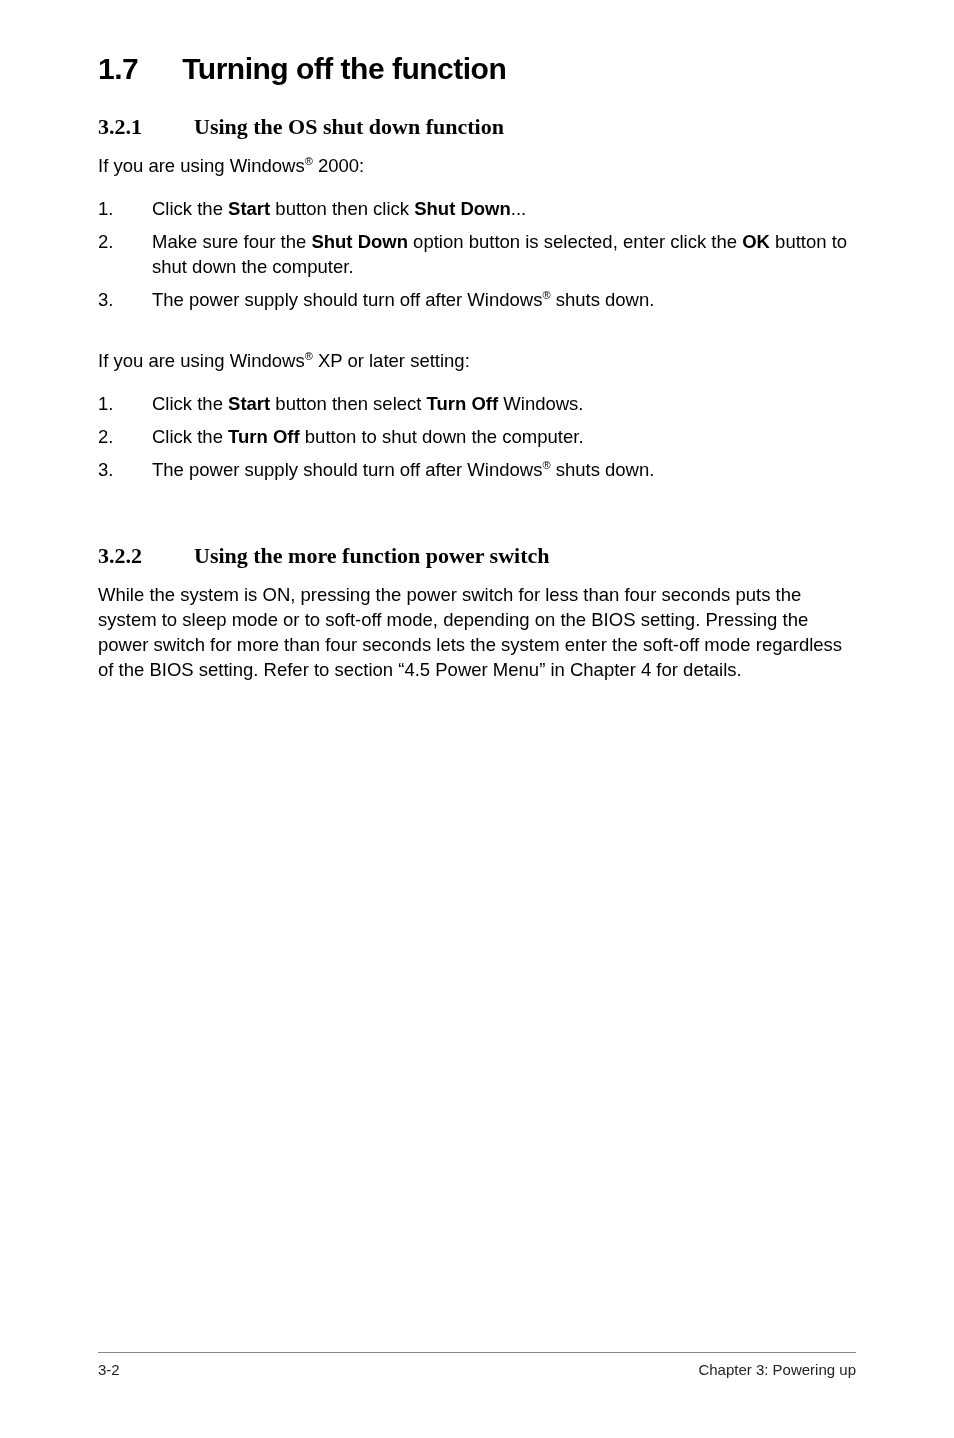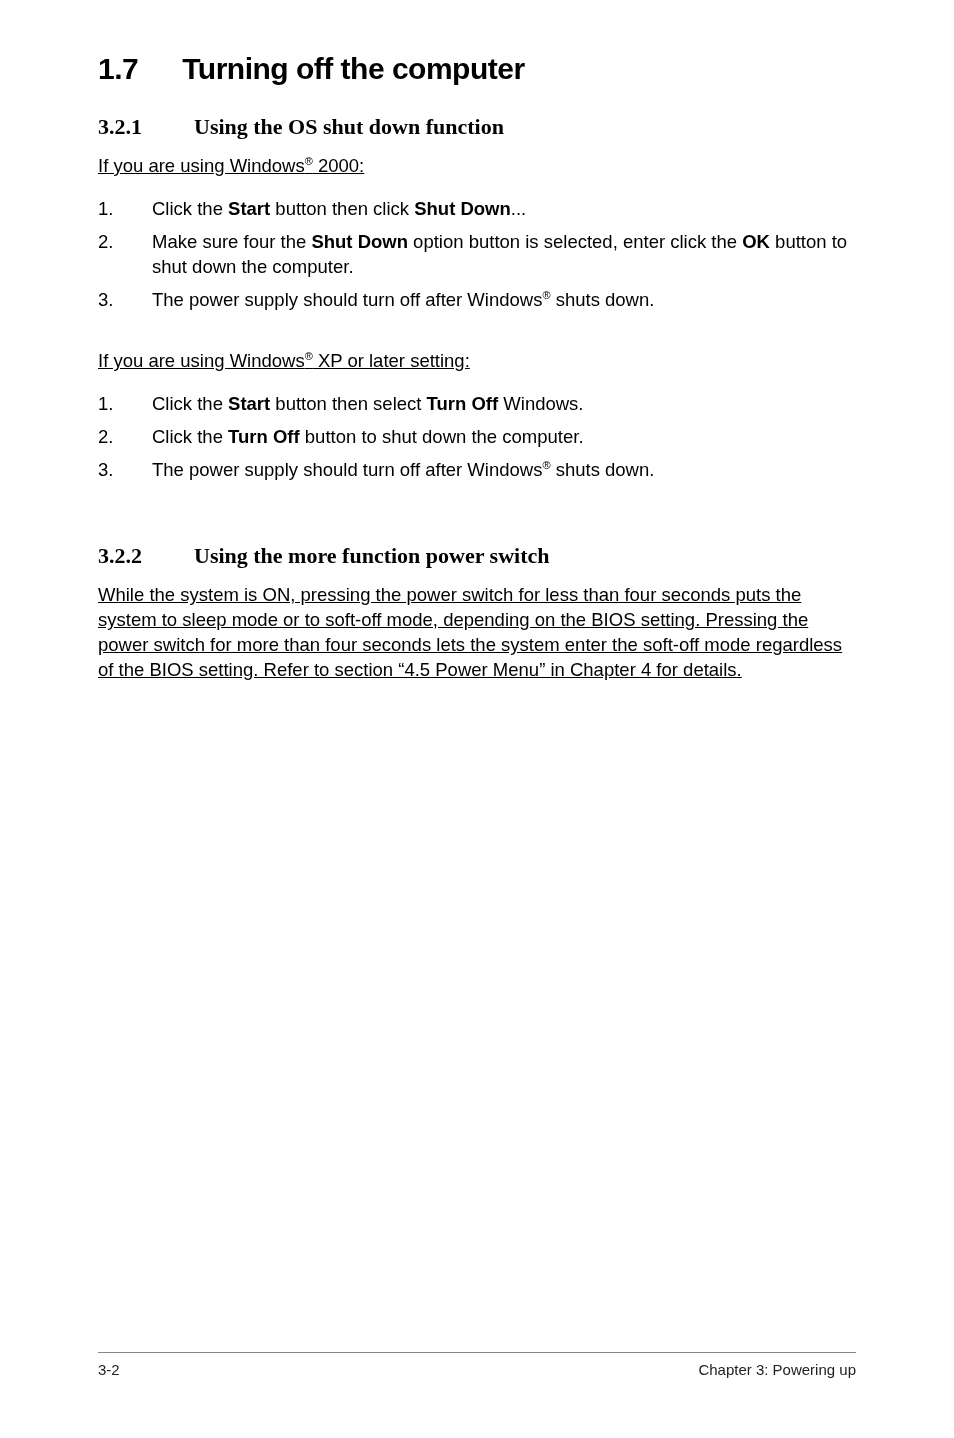--- a/index.html
+++ b/index.html
@@ -34,21 +34,20 @@
       font-family: Liberation Serif, serif;
     }
     .subsection-heading .num {
       display: inline-block;
       margin-right: 52px;
     }
     .body-text {
       font-size: 18.5px;
       line-height: 1.35;
       margin-bottom: 18px;
-      text-decoration: underline;
     }
     ol.numbered {
       list-style: none;
       counter-reset: item;
       margin-bottom: 24px;
     }
     ol.numbered > li {
       counter-increment: item;
       font-size: 18.5px;
       line-height: 1.35;
@@ -82,21 +81,21 @@
       display: flex;
       justify-content: space-between;
       font-size: 15px;
       color: #222;
     }
   </style>
 </head>
 <body>
 
 <h1 class="section-heading">
-  <span class="num">1.7</span><span>Turning off the computer</span>
+  <span class="num">1.7</span><span>Turning off the function</span>
 </h1>
 
 <h2 class="subsection-heading">
   <span class="num">3.2.1</span><span>Using the OS shut down function</span>
 </h2>
 
 <p class="body-text">
   <span>If you are using Windows</span><span class="sup">®</span><span> 2000:</span>
 </p>
 

